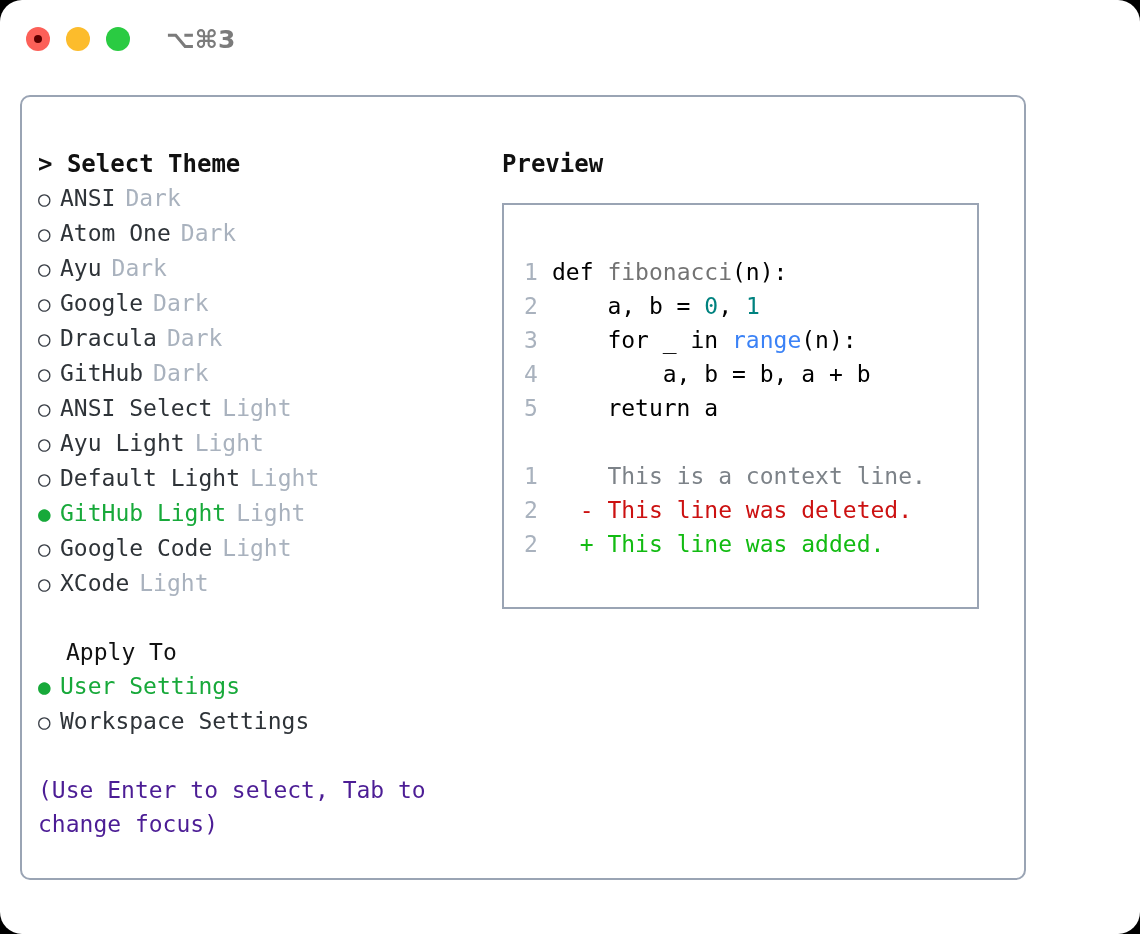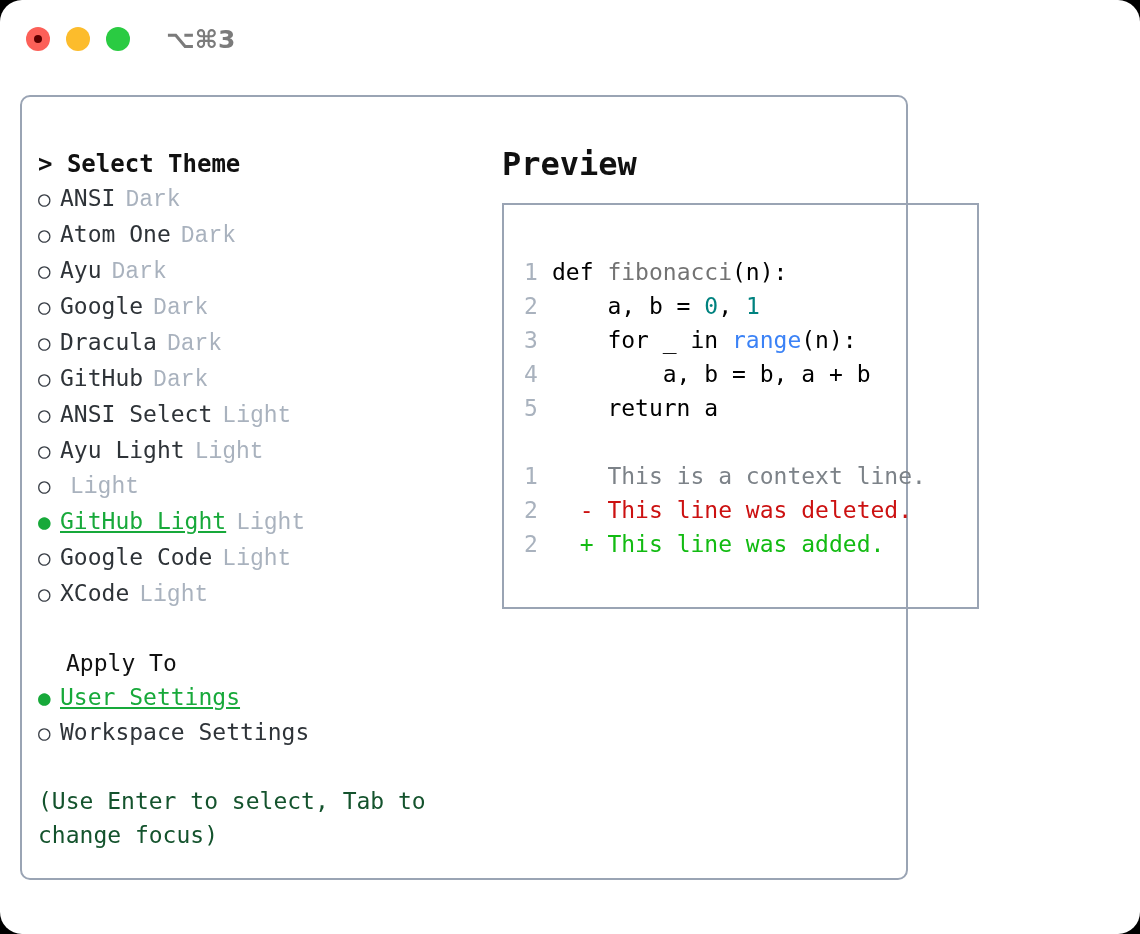--- a/index.html
+++ b/index.html
@@ -63,21 +63,21 @@
     color: #7b7b7b;
     letter-spacing: 0px;
     font-family: "DejaVu Sans", sans-serif;
   }
 
   
   .panel {
     position: absolute;
     left: 20px;
     top: 95px;
-    width: 888px;
+    width: 1006px;
     height: 785px;
     border: 2px solid #9aa4b4;
     border-radius: 10px;
     box-sizing: border-box;
   }
 
   .columns {
     position: absolute;
     left: 0; top: 0;
     width: 100%; height: 100%;
@@ -107,54 +107,53 @@
   .bullet {
     display: inline-block;
     width: 22px;
     flex: 0 0 22px;
     font-size: 21px;
     color: #3a3f47;
     line-height: 34px;
   }
   .bullet.sel { color: #17a93a; }
   .theme-name { color: #2e3338; }
-  .theme-row.selected .theme-name { color: #17a93a; text-decoration: underline; }
+  .theme-row.selected .theme-name { color: #17a93a; }
   .theme-cat {
     color: #a9b2be;
     padding-left: 10px;
-    font-family: Liberation Mono, monospace;
   }
 
   .applyto-head {
     font-size: 23px;
     color: #111111;
     line-height: 34px;
     padding-left: 28px;
     white-space: pre;
   }
   .spacer-block { height: 34px; }
 
   .hint {
     margin-top: 34px;
     font-size: 23px;
-    color: #14532d;
+    color: #4c1d95;
     line-height: 34px;
     width: 410px;
     white-space: pre-wrap;
   }
 
   
   .right-col {
     position: absolute;
     left: 480px;
     top: 50px;
     width: 500px;
   }
   .preview-head {
-    font-size: 32px;
+    font-size: 24px;
     font-weight: bold;
     color: #111111;
     line-height: 34px;
   }
   .preview-box {
     margin-top: 22px;
     width: 477px;
     height: 406px;
     border: 2px solid #9aa4b4;
     box-sizing: border-box;
@@ -205,21 +204,21 @@
 
         <div id="theme-list">
             <div class="theme-row"><span class="bullet">○</span><span class="theme-name">ANSI</span><span class="theme-cat">Dark</span></div>
             <div class="theme-row"><span class="bullet">○</span><span class="theme-name">Atom One</span><span class="theme-cat">Dark</span></div>
             <div class="theme-row"><span class="bullet">○</span><span class="theme-name">Ayu</span><span class="theme-cat">Dark</span></div>
             <div class="theme-row"><span class="bullet">○</span><span class="theme-name">Google</span><span class="theme-cat">Dark</span></div>
             <div class="theme-row"><span class="bullet">○</span><span class="theme-name">Dracula</span><span class="theme-cat">Dark</span></div>
             <div class="theme-row"><span class="bullet">○</span><span class="theme-name">GitHub</span><span class="theme-cat">Dark</span></div>
             <div class="theme-row"><span class="bullet">○</span><span class="theme-name">ANSI Select</span><span class="theme-cat">Light</span></div>
             <div class="theme-row"><span class="bullet">○</span><span class="theme-name">Ayu Light</span><span class="theme-cat">Light</span></div>
-            <div class="theme-row"><span class="bullet">○</span><span class="theme-cat">Light</span></div>
+            <div class="theme-row"><span class="bullet">○</span><span class="theme-name">Default Light</span><span class="theme-cat">Light</span></div>
             <div class="theme-row selected"><span class="bullet sel">●</span><span class="theme-name">GitHub Light</span><span class="theme-cat">Light</span></div>
             <div class="theme-row"><span class="bullet">○</span><span class="theme-name">Google Code</span><span class="theme-cat">Light</span></div>
             <div class="theme-row"><span class="bullet">○</span><span class="theme-name">XCode</span><span class="theme-cat">Light</span></div>
           </div>
 
         <div class="spacer-block"></div>
 
         <div class="applyto-head">Apply To</div>
 
         <div id="apply-list">

